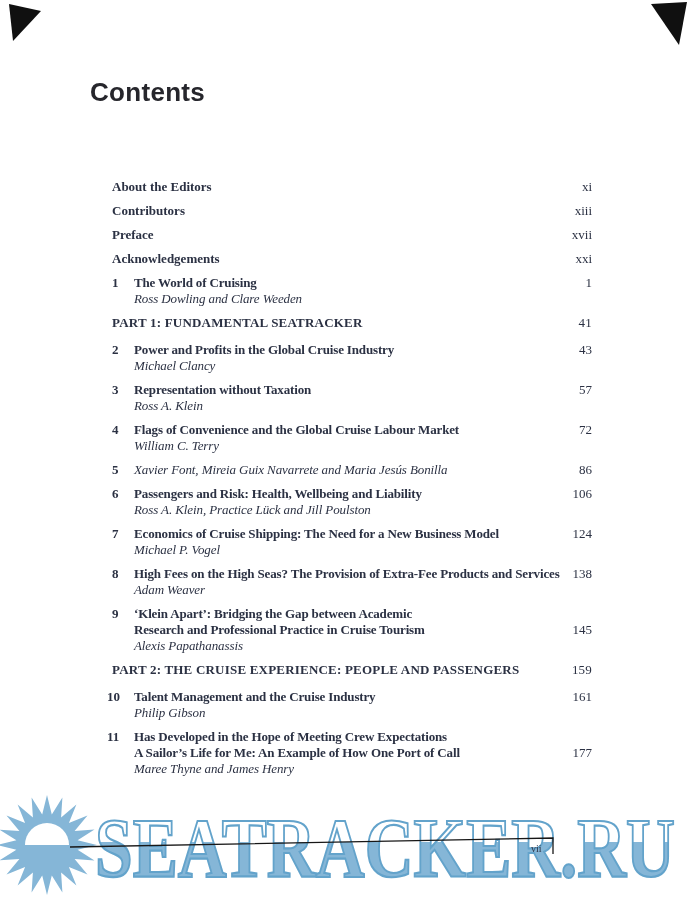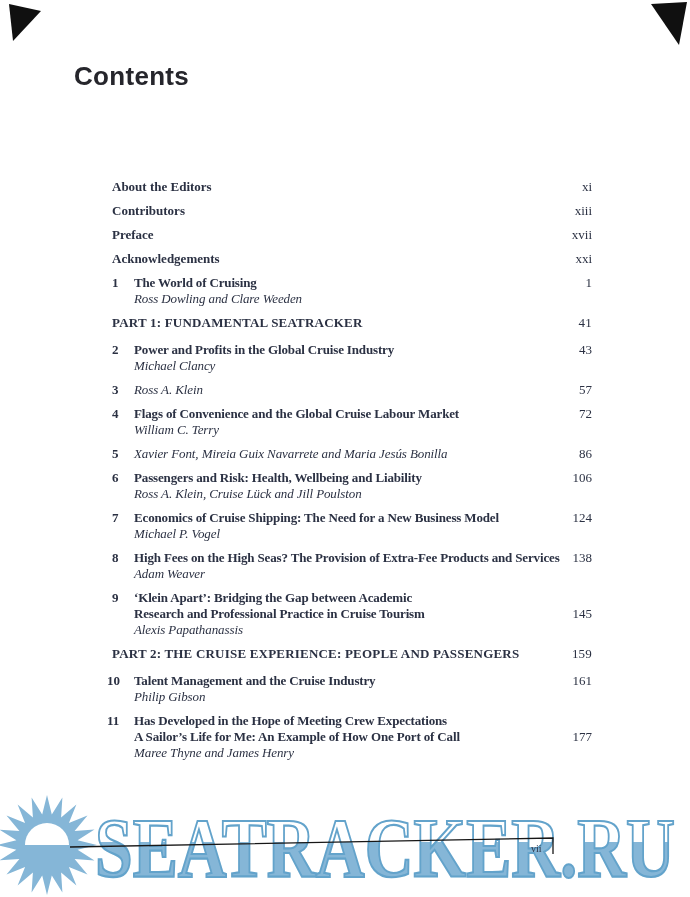--- a/index.html
+++ b/index.html
@@ -1,21 +1,21 @@
 <!DOCTYPE html>
 <html><head>
 <meta charset="utf-8">
 <style>
   html,body{margin:0;padding:0;background:#ffffff;}
   .page{
     position:relative;width:690px;height:897px;background:#ffffff;overflow:hidden;
     font-family:"Liberation Serif","DejaVu Serif",serif;color:#2b3143;
   }
   .page-title{
-    position:absolute;left:74px;top:61px;margin:0;
+    position:absolute;left:74px;top:61px;margin:16px;
     font-family:"Liberation Sans","DejaVu Sans",sans-serif;
     font-size:26px;font-weight:700;color:#26262c;letter-spacing:0.3px;
   }
   .toc{position:absolute;left:75px;top:179px;width:480px;font-size:13px;line-height:16px;margin-left:37px;}
   .row{position:relative;}
   .front{margin-bottom:8px;font-weight:700;}
   .pg{position:absolute;right:0;top:0;font-weight:400;}
   .pg.l2{top:16px;}
   .chap{margin-bottom:8px;}
   .chap.first{margin-top:6px;}
@@ -83,20 +83,21 @@
       <div class="cbody">
         <div class="title">Power and Profits in the Global Cruise Industry</div>
         <div class="authors">Michael Clancy</div>
       </div>
       <span class="pg">43</span>
     </div>
 
     <div class="row chap">
       <span class="num">3</span>
       <div class="cbody">
+        <div class="title">Representation without Taxation</div>
         <div class="authors">Ross A. Klein</div>
       </div>
       <span class="pg">57</span>
     </div>
 
     <div class="row chap">
       <span class="num">4</span>
       <div class="cbody">
         <div class="title">Flags of Convenience and the Global Cruise Labour Market</div>
         <div class="authors">William C. Terry</div>
@@ -109,21 +110,21 @@
       <div class="cbody">
         <div class="authors">Xavier Font, Mireia Guix Navarrete and Maria Jesús Bonilla</div>
       </div>
       <span class="pg">86</span>
     </div>
 
     <div class="row chap">
       <span class="num">6</span>
       <div class="cbody">
         <div class="title">Passengers and Risk: Health, Wellbeing and Liability</div>
-        <div class="authors">Ross A. Klein, Cruise Lück and Jill Poulston</div>
+        <div class="authors">Ross A. Klein, Practice Lück and Jill Poulston</div>
       </div>
       <span class="pg">106</span>
     </div>
 
     <div class="row chap">
       <span class="num">7</span>
       <div class="cbody">
         <div class="title">Economics of Cruise Shipping: The Need for a New Business Model</div>
         <div class="authors">Michael P. Vogel</div>
       </div>

